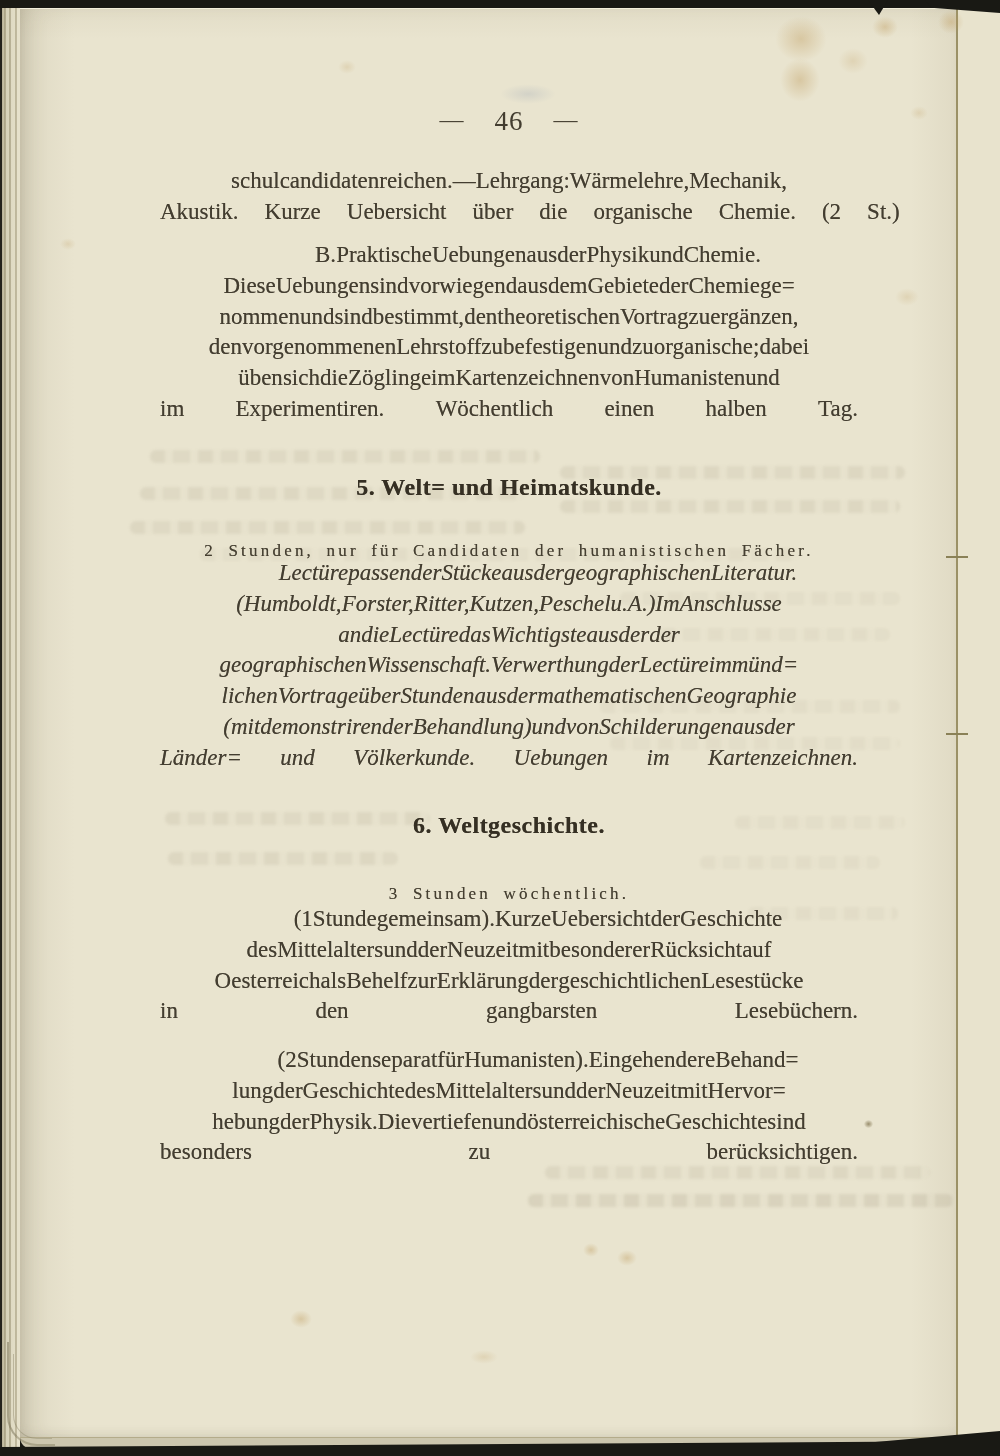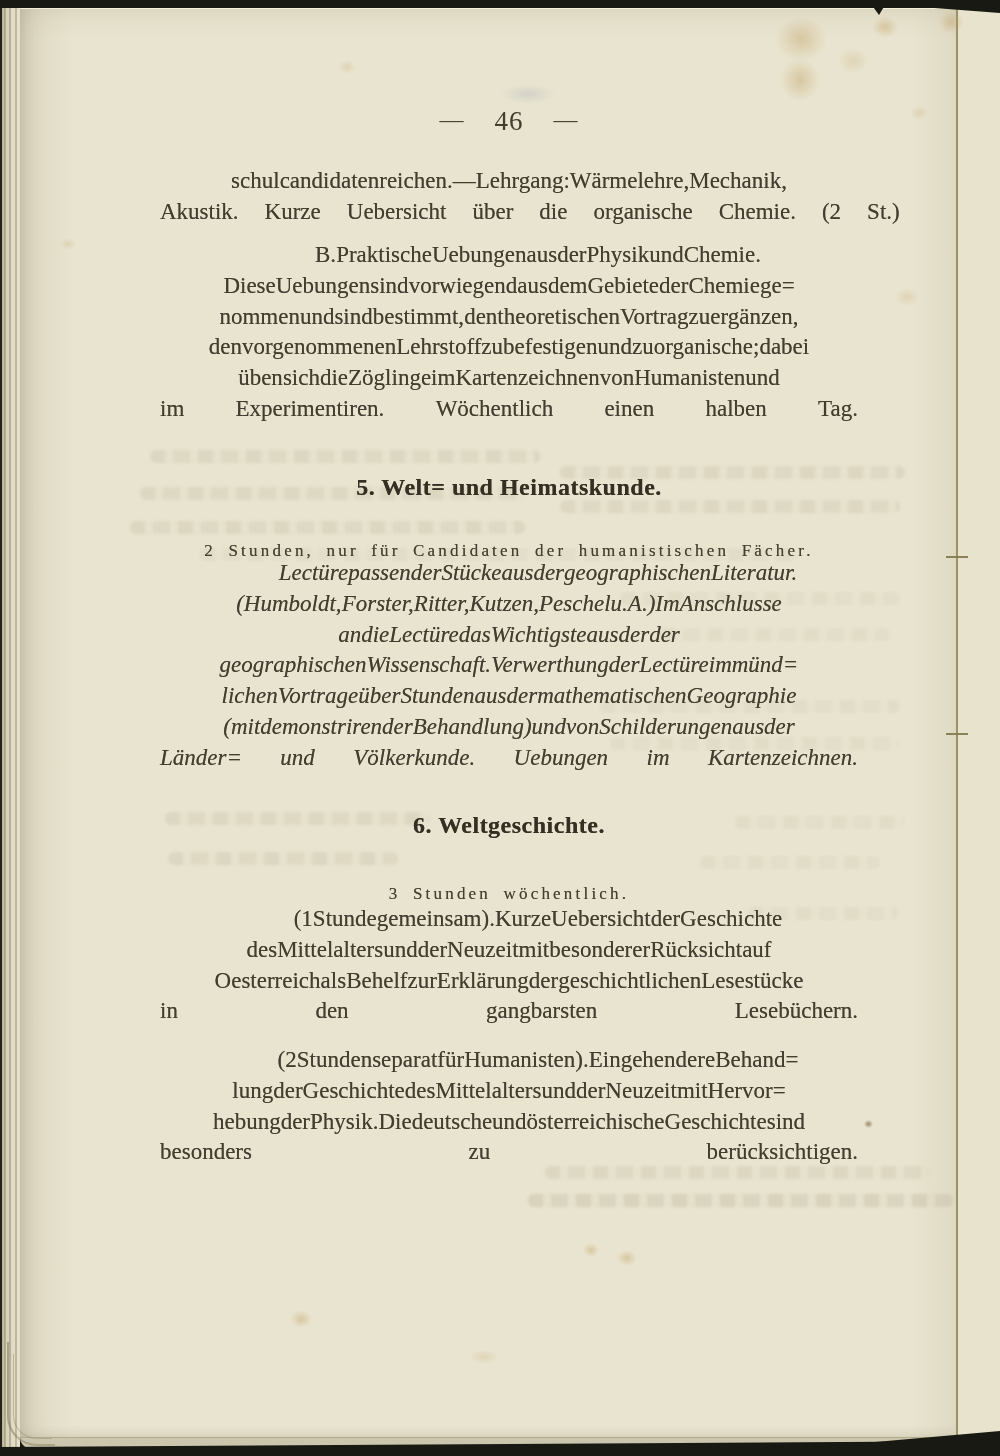--- a/index.html
+++ b/index.html
@@ -162,17 +162,17 @@
     <div class="para indent" style="top:904px;">
         <div class="tline"><span>(1</span><span>Stunde</span><span>gemeinsam).</span><span>Kurze</span><span>Uebersicht</span><span>der</span><span>Geschichte</span></div>
         <div class="tline"><span>des</span><span>Mittelalters</span><span>und</span><span>der</span><span>Neuzeit</span><span>mit</span><span>besonderer</span><span>Rücksicht</span><span>auf</span></div>
         <div class="tline"><span>Oesterreich</span><span>als</span><span>Behelf</span><span>zur</span><span>Erklärung</span><span>der</span><span>geschichtlichen</span><span>Lesestücke</span></div>
         <div class="tline last"><span>in</span><span>den</span><span>gangbarsten</span><span>Lesebüchern.</span></div>
       </div>
 
     <div class="para indent" style="top:1045px;">
         <div class="tline"><span>(2</span><span>Stunden</span><span>separat</span><span>für</span><span>Humanisten).</span><span>Eingehendere</span><span>Behand=</span></div>
         <div class="tline"><span>lung</span><span>der</span><span>Geschichte</span><span>des</span><span>Mittelalters</span><span>und</span><span>der</span><span>Neuzeit</span><span>mit</span><span>Hervor=</span></div>
-        <div class="tline"><span>hebung</span><span>der</span><span>Physik.</span><span>Die</span><span>deutsche</span><span>und</span><span>österreichische</span><span>Geschichte</span><span>sind</span></div>
+        <div class="tline"><span>hebung</span><span>der</span><span>Physik.</span><span>Die</span><span>vertiefen</span><span>und</span><span>österreichische</span><span>Geschichte</span><span>sind</span></div>
         <div class="tline last"><span>besonders</span><span>zu</span><span>berücksichtigen.</span></div>
       </div>
   </div>
 </div>
 
 </body></html>

